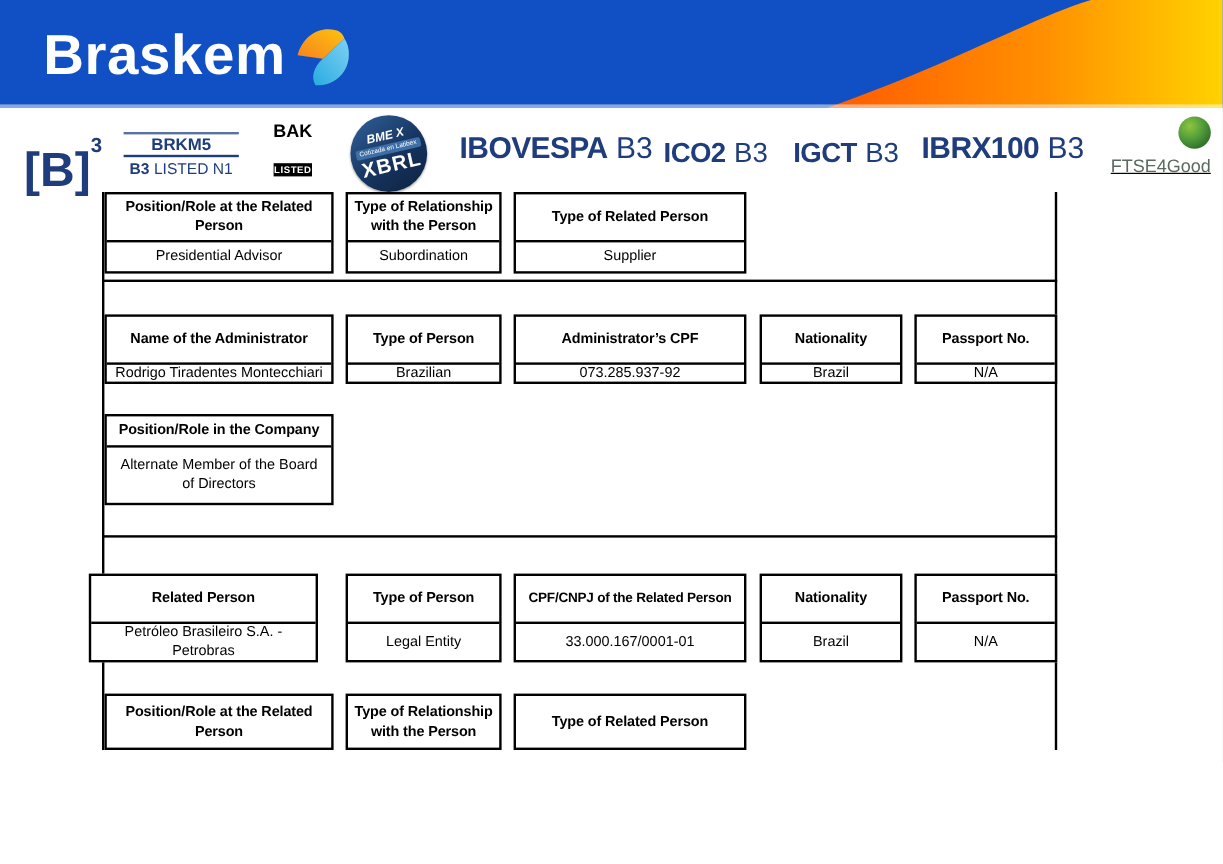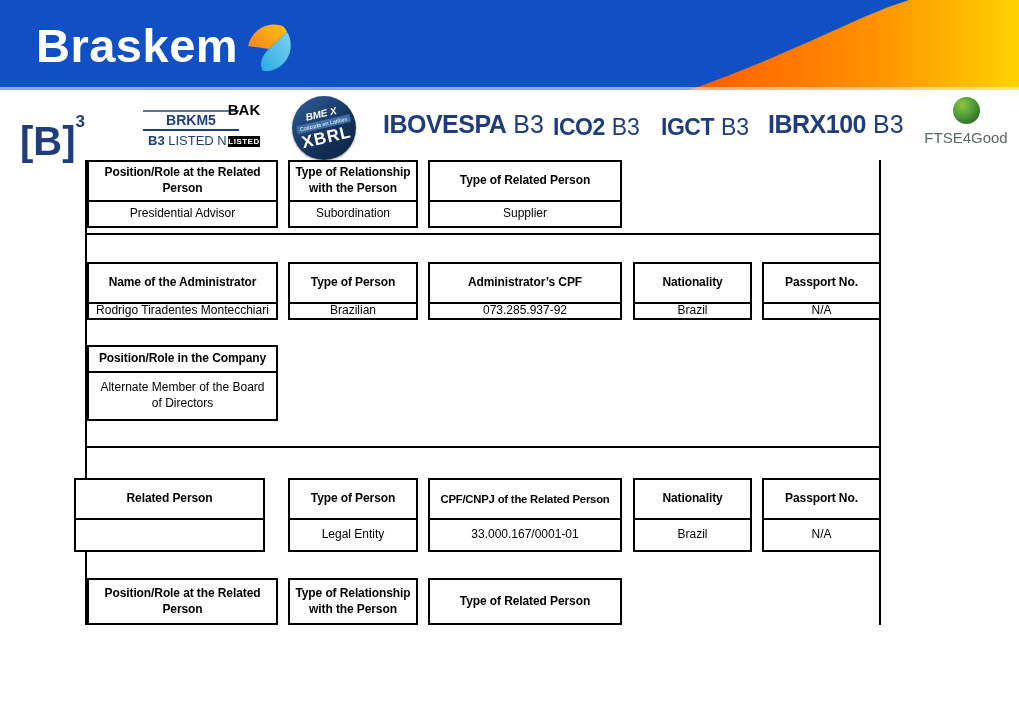--- a/index.html
+++ b/index.html
@@ -12,21 +12,21 @@
   .swoosh{position:absolute;right:0;top:0;}
   .brand{position:absolute;left:36px;top:24px;display:flex;align-items:flex-start;}
   .brand-text{color:#fff;font-size:47px;font-weight:700;letter-spacing:.5px;line-height:44px;}
   .brand-chev{margin-left:6px;margin-top:-8px;}
 
   
   .logo{position:absolute;white-space:nowrap;}
   .navy{color:#1f3d7c;}
   .b3mark{left:20px;top:96px;font-weight:800;font-size:40px;line-height:52px;}
   .b3mark .sup{font-size:17px;font-weight:700;vertical-align:28px;}
-  .brkm5-block{left:103px;top:110px;width:96px;text-align:center;margin-left:40px;}
+  .brkm5-block{left:103px;top:110px;width:96px;text-align:center;}
   .brkm5-t{font-weight:700;font-size:14px;border-top:2px solid #5a729f;border-bottom:2px solid #1f3d7c;padding:0 4px 1px;}
   .brkm5-l{font-size:13px;padding-top:2px;}
   .nyse-block{left:219px;top:102px;width:50px;text-align:center;color:#000;}
   .nyse-t{font-weight:700;font-size:15px;line-height:15px;}
   .nyse-badge{display:inline-block;background:#000;color:#fff;font-weight:700;font-size:8px;
               padding:1px 0;margin:19px 0;letter-spacing:.5px;}
   .nyse-x{font-weight:400;font-size:17px;line-height:17px;}
   .xbrl-badge{left:292px;top:96px;width:64px;height:64px;border-radius:50%;
               background:linear-gradient(140deg,#31619c 0%,#16345e 55%,#0d2140 100%);
               display:flex;align-items:center;justify-content:center;box-shadow:0 1px 2px rgba(0,0,0,.4);}
@@ -34,21 +34,21 @@
   .xbrl-top{font-weight:700;font-style:italic;font-size:10px;}
   .xbrl-mid{font-size:5.5px;background:#3d6ea6;padding:1px 3px;margin:1px 0;border-radius:2px;}
   .xbrl-main{font-weight:800;font-size:17px;letter-spacing:1px;}
   .index-logo{font-size:25px;line-height:28px;}
   .index-logo .nm{font-weight:800;letter-spacing:-.5px;}
   .index-logo .sfx{font-weight:400;margin-left:7px;}
   .ibov{left:383px;top:110px;}
   .ico2{left:553px;top:113px;font-size:23px;}
   .igct{left:661px;top:113px;font-size:23px;text-align:center;}
   .ibrx{left:768px;top:110px;}
-  .ftse{left:923px;top:97px;width:86px;text-align:center;}
+  .ftse{left:923px;top:97px;width:86px;text-align:right;text-decoration:underline;}
   .globe{display:inline-block;width:27px;height:27px;border-radius:50%;
          background:radial-gradient(circle at 35% 30%,#8cc63f 0%,#4f9a3a 45%,#2e6b28 80%,#245220 100%);}
   .ftse-label{font-size:15px;color:#5a6a60;margin-top:1px;}
 
   
   .box{position:absolute;border:2px solid #000;background:#fff;box-sizing:border-box;
        display:flex;flex-direction:column;}
   .hdr{font-weight:700;font-size:12px;letter-spacing:-.1px;line-height:1.3;white-space:pre-line;
        display:flex;align-items:center;justify-content:center;text-align:center;
        border-bottom:2px solid #000;padding:1px 2px;box-sizing:border-box;overflow:hidden;}
@@ -181,20 +181,22 @@
   </div>
 
   <div class="box" style="left:87px;top:345px;width:191px;height:76px;">
     <div class="hdr h26">Position/Role in the Company</div>
     <div class="val">Alternate Member of the Board
 of Directors</div>
   </div>
 
   <div class="box" style="left:74px;top:478px;width:191px;height:74px;">
     <div class="hdr h25">Related Person</div>
+    <div class="val">Petróleo Brasileiro S.A. -
+Petrobras</div>
   </div>
   <div class="box" style="left:288px;top:478px;width:130px;height:74px;">
     <div class="hdr h25">Type of Person</div>
     <div class="val">Legal Entity</div>
   </div>
   <div class="box" style="left:428px;top:478px;width:194px;height:74px;">
     <div class="hdr h25 fit-sm">CPF/CNPJ of the Related Person</div>
     <div class="val">33.000.167/0001-01</div>
   </div>
   <div class="box" style="left:633px;top:478px;width:119px;height:74px;">

